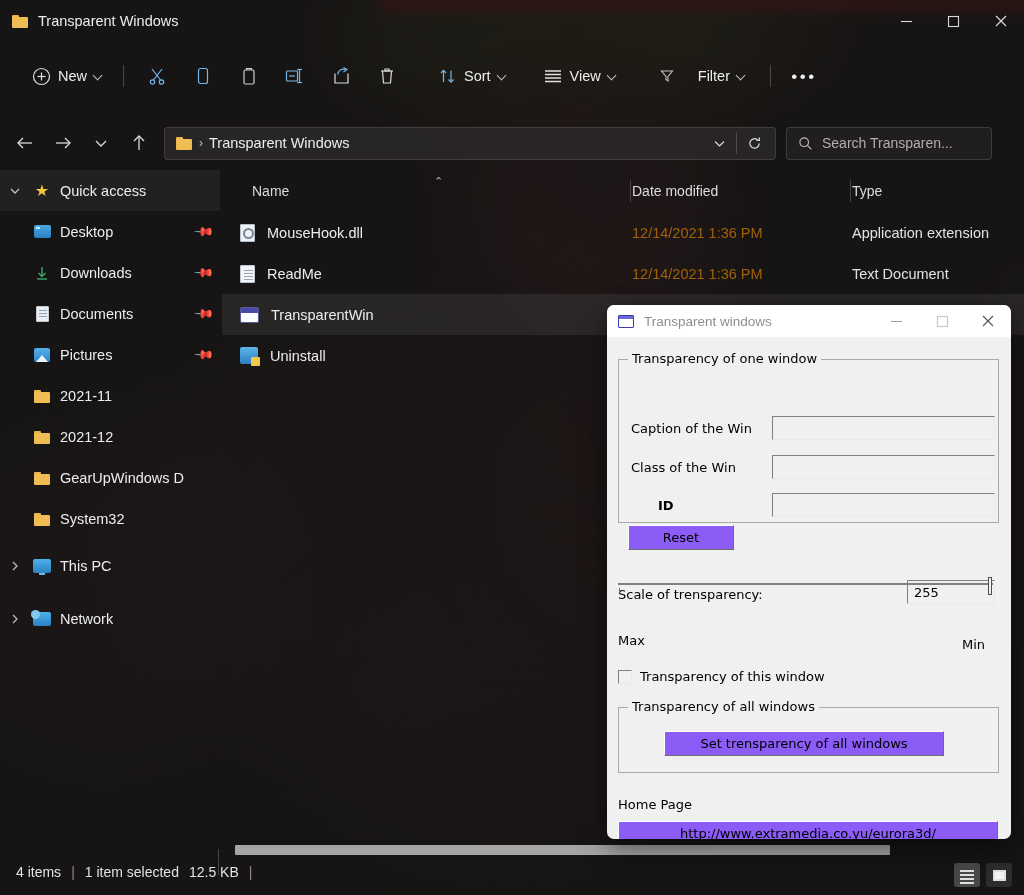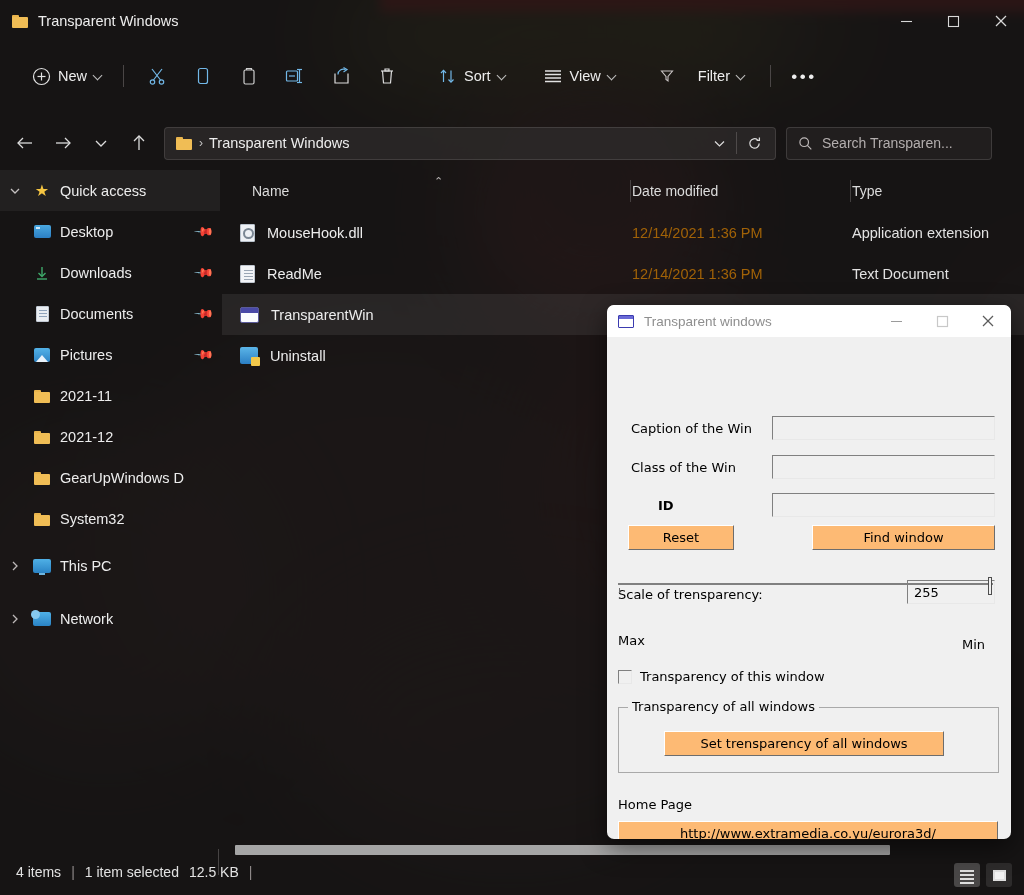--- a/index.html
+++ b/index.html
@@ -222,21 +222,21 @@
     position: absolute; top: -9px; left: 9px; background: #f0f0f0; padding: 0 4px;
     font-size: 13px; white-space: nowrap;
   }
   .lbl { position: absolute; font-size: 13px; white-space: nowrap; }
   .tbox {
     position: absolute; background: #f0f0f0;
     border-top: 1.5px solid #808080; border-left: 1.5px solid #808080;
     border-right: 1px solid #e8e8e8; border-bottom: 1px solid #e8e8e8;
   }
   .btn {
-    position: absolute; background: #fdba74;
+    position: absolute; background: #8b5cf6;
     border-top: 1.5px solid #ffffff; border-left: 1.5px solid #ffffff;
     border-right: 1.5px solid #6d6d6d; border-bottom: 1.5px solid #6d6d6d;
     display: flex; align-items: center; justify-content: center;
     font-size: 13px; color: #000;
   }
   #slider-track {
     position: absolute; left: 11px; top: 246px; width: 375px; height: 2px;
     background: #808080;
   }
   #slider-tick-l { position: absolute; left: 12px; top: 251px; width: 1px; height: 5px; background: #707070; }
@@ -643,35 +643,35 @@
         <svg width="14" height="14" viewBox="0 0 14 14">
             <line x1="2" y1="2" x2="12" y2="12" stroke="currentColor" stroke-width="1.2"></line>
             <line x1="12" y1="2" x2="2" y2="12" stroke="currentColor" stroke-width="1.2"></line>
           </svg>
       </div>
     </div>
   </div>
 
   <div id="dlg-body">
 
+    <div class="group" style="left:11px; top:22px; width:381px; height:164px;">
+      <div class="group-title">Transparency of one window</div>
+    </div>
 
     <div class="lbl" style="left:24px; top:84px;">Caption of the Win</div>
     <div class="tbox" style="left:165px; top:79px; width:223px; height:24px;"></div>
 
     <div class="lbl" style="left:24px; top:123px;">Class of the Win</div>
     <div class="tbox" style="left:165px; top:118px; width:223px; height:24px;"></div>
 
     <div class="lbl" style="left:51px; top:161px;font-weight:bold;">ID</div>
     <div class="tbox" style="left:165px; top:156px; width:223px; height:24px;"></div>
 
     <div class="btn" style="left:21px; top:188px; width:106px; height:25px;">
       <span>Reset</span>
-    </div>
-    <div class="btn" style="left:205px; top:188px; width:183px; height:25px;">
-      <span>Find window</span>
     </div>
 
     <div class="lbl" style="left:11px; top:250px;">Scale of trensparency:</div>
     <div class="tbox" style="left:300px; top:243px; width:88px; height:24px; display:flex; align-items:center;">
       <span style="padding-left:6px; font-size:13px;">255</span>
     </div>
 
     <div id="slider-track"></div>
     <div id="slider-tick-l"></div>
     <div id="slider-thumb"></div>

